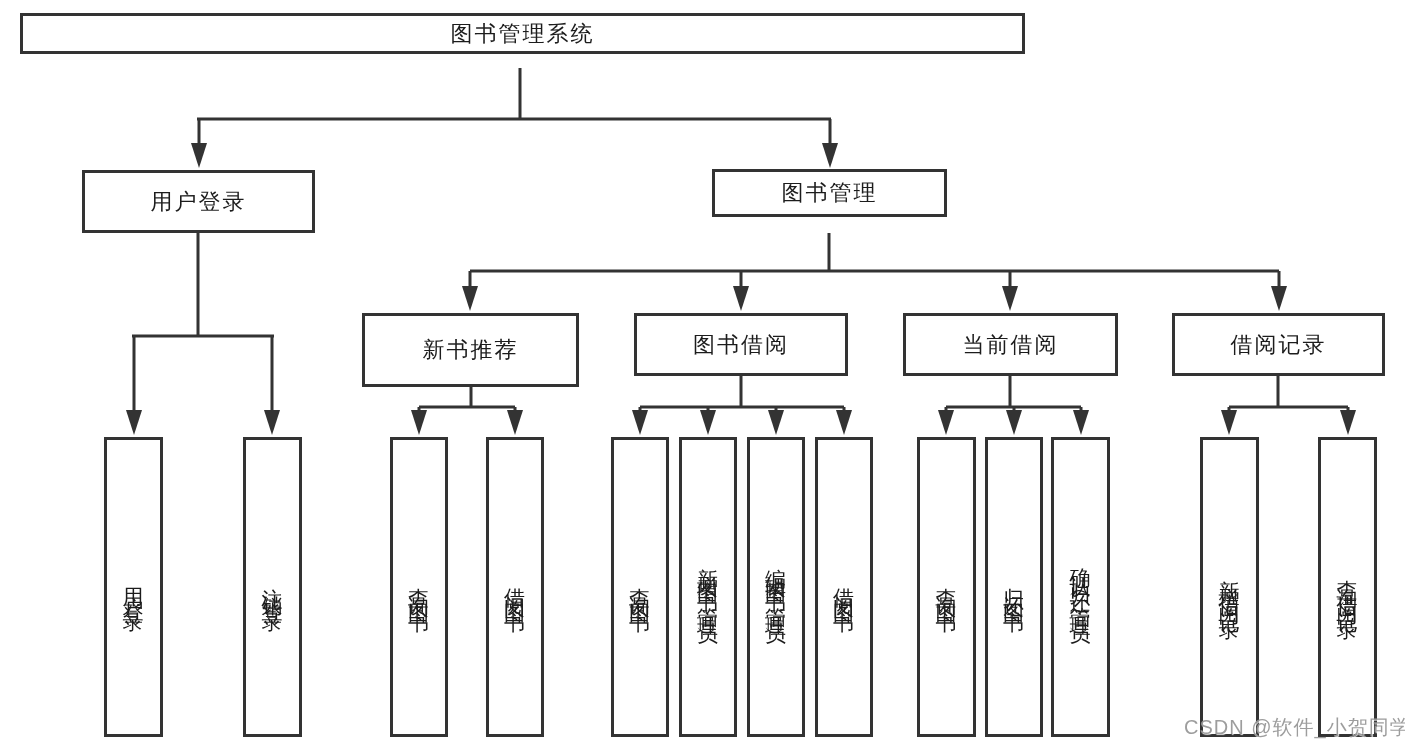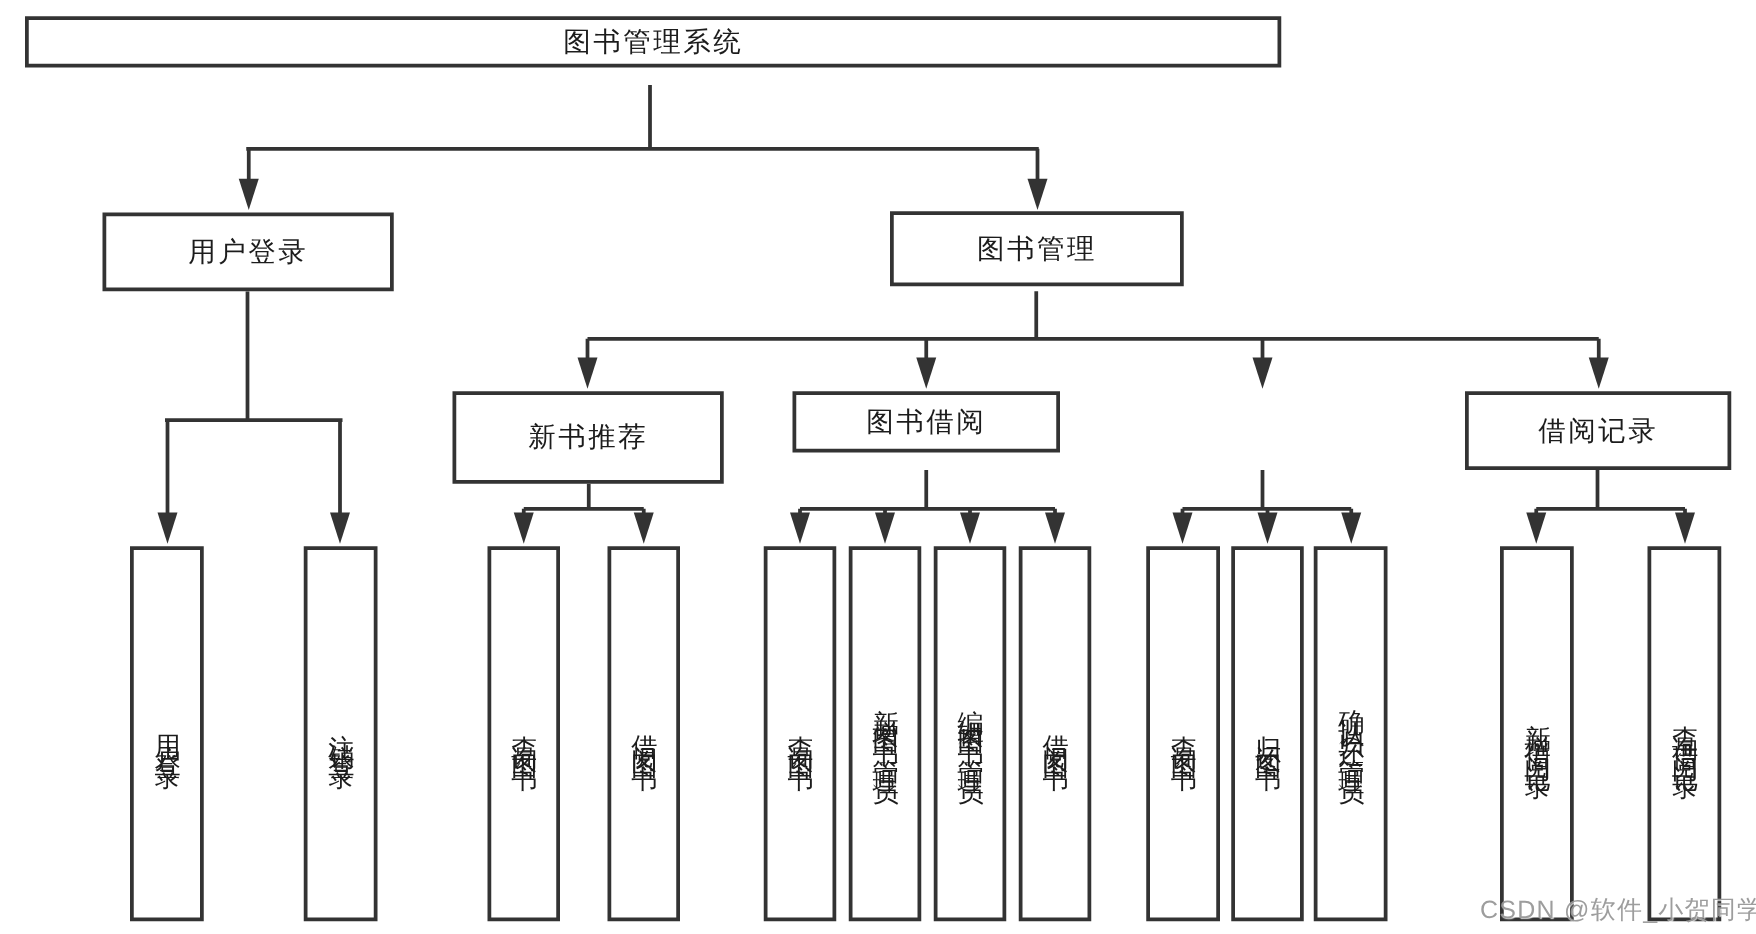--- a/index.html
+++ b/index.html
@@ -49,24 +49,25 @@
       <polygon points="1014,435 1006,410 1022,410"></polygon>
       <polygon points="1081,435 1073,410 1089,410"></polygon>
       <polygon points="1229,435 1221,410 1237,410"></polygon>
       <polygon points="1348,435 1340,410 1356,410"></polygon>
     </g>
   </svg>
 
   <div class="box hbox" style="left:20px;top:13px;width:1005px;height:41px">图书管理系统</div>
 
   <div class="box hbox" style="left:82px;top:170px;width:233px;height:63px">用户登录</div>
-  <div class="box hbox" style="left:712px;top:169px;width:235px;height:60px">图书管理</div>
+  <div class="box hbox" style="left:712px;top:169px;width:235px;height:48px">图书管理</div>
 
   <div class="box hbox" style="left:362px;top:313px;width:217px;height:74px">新书推荐</div>
-  <div class="box hbox" style="left:634px;top:313px;width:214px;height:49px">图书借阅</div>
+  <div class="box hbox" style="left:634px;top:313px;width:214px;height:63px">图书借阅</div>
+  <div class="box hbox" style="left:903px;top:313px;width:215px;height:63px">当前借阅</div>
   <div class="box hbox" style="left:1172px;top:313px;width:213px;height:63px">借阅记录</div>
 
   <div class="box vbox" style="left:104px;width:59px">
     <span class="vtext">用户登录</span>
   </div>
   <div class="box vbox" style="left:243px;width:59px">
     <span class="vtext">注销登录</span>
   </div>
 
   <div class="box vbox" style="left:390px;width:58px">

